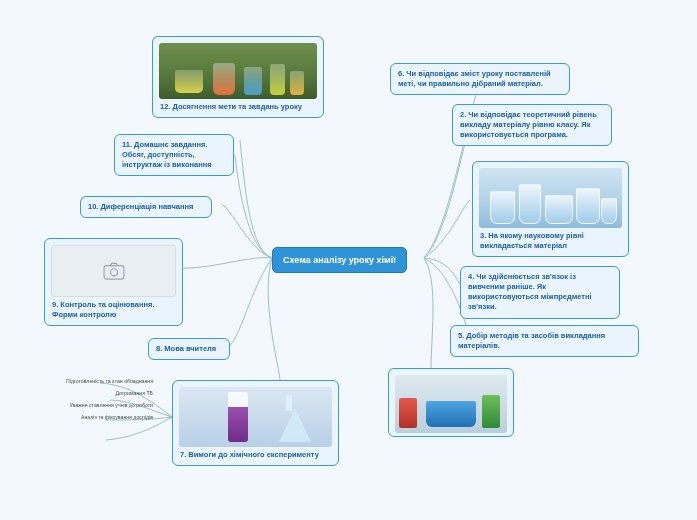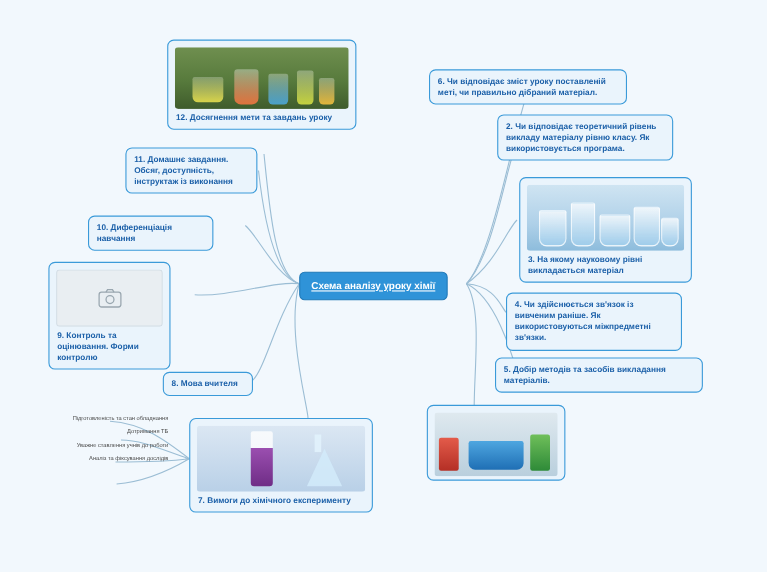--- a/index.html
+++ b/index.html
@@ -44,21 +44,20 @@
     box-sizing: border-box;
     background: #2f93d8;
     border: 1px solid #2079b8;
     border-radius: 5px;
     color: #ffffff;
     font-size: 9px;
     font-weight: bold;
     text-align: center;
     padding: 7px 10px;
     white-space: nowrap;
-    text-decoration: underline;
   }
   .node.with-image {
     padding: 0;
     background: #eaf4fc;
   }
   .node .img-box {
     margin: 6px 6px 3px 6px;
     border-radius: 3px;
     overflow: hidden;
     position: relative;
@@ -247,25 +246,25 @@
         <div class="chem-extra3"></div>
       </div>
     </div>
     <div class="label-under">12. Досягнення мети та завдань уроку</div>
   </div>
 
   <div class="node" style="left:114px; top:134px; width:120px;">
     <span class="label-plain">11. Домашнє завдання. Обсяг, доступність, інструктаж із виконання</span>
   </div>
 
-  <div class="node" style="left:80px; top:196px; width:114px;">
+  <div class="node" style="left:80px; top:196px; width:132px;">
     <span class="label-plain">10. Диференціація навчання</span>
   </div>
 
-  <div class="node with-image" style="left:44px; top:238px; width:111px;">
+  <div class="node with-image" style="left:44px; top:238px; width:139px;">
     <div class="img-box">
       <div class="photo-placeholder">
         <svg width="22" height="18" viewBox="0 0 24 20">
           <rect x="1" y="4" width="22" height="15" rx="2.5" fill="none" stroke="#9aa7b0" stroke-width="1.3"></rect>
           <path d="M8 4 L9.5 1.5 L14.5 1.5 L16 4" fill="none" stroke="#9aa7b0" stroke-width="1.3"></path>
           <circle cx="12" cy="11.5" r="4" fill="none" stroke="#9aa7b0" stroke-width="1.3"></circle>
         </svg>
       </div>
     </div>
     <div class="label-under">9. Контроль та оцінювання. Форми контролю</div>

